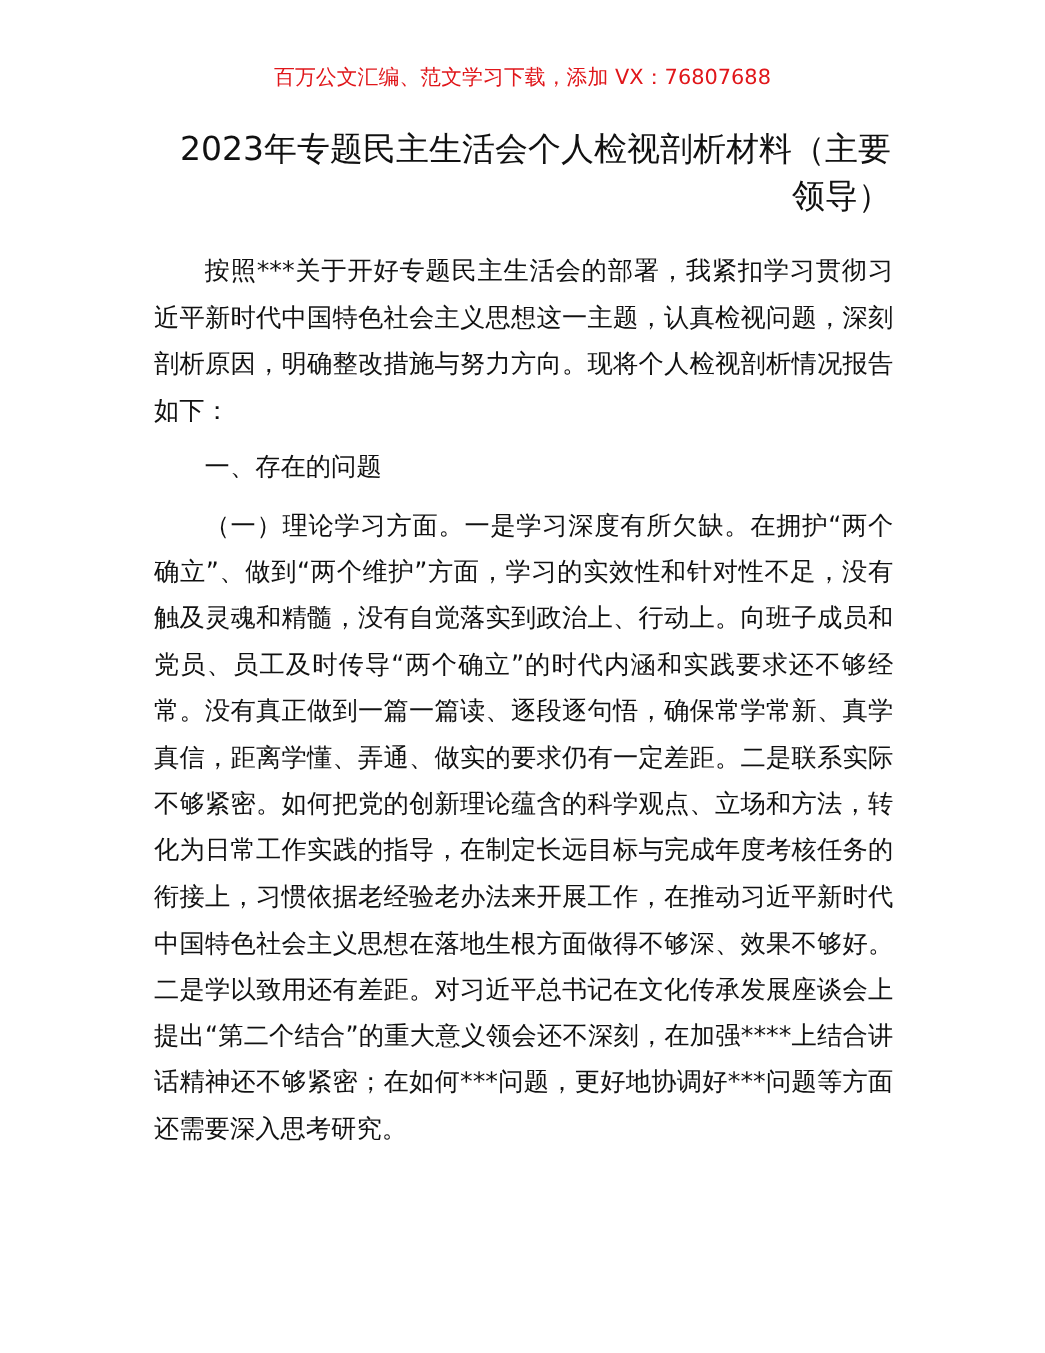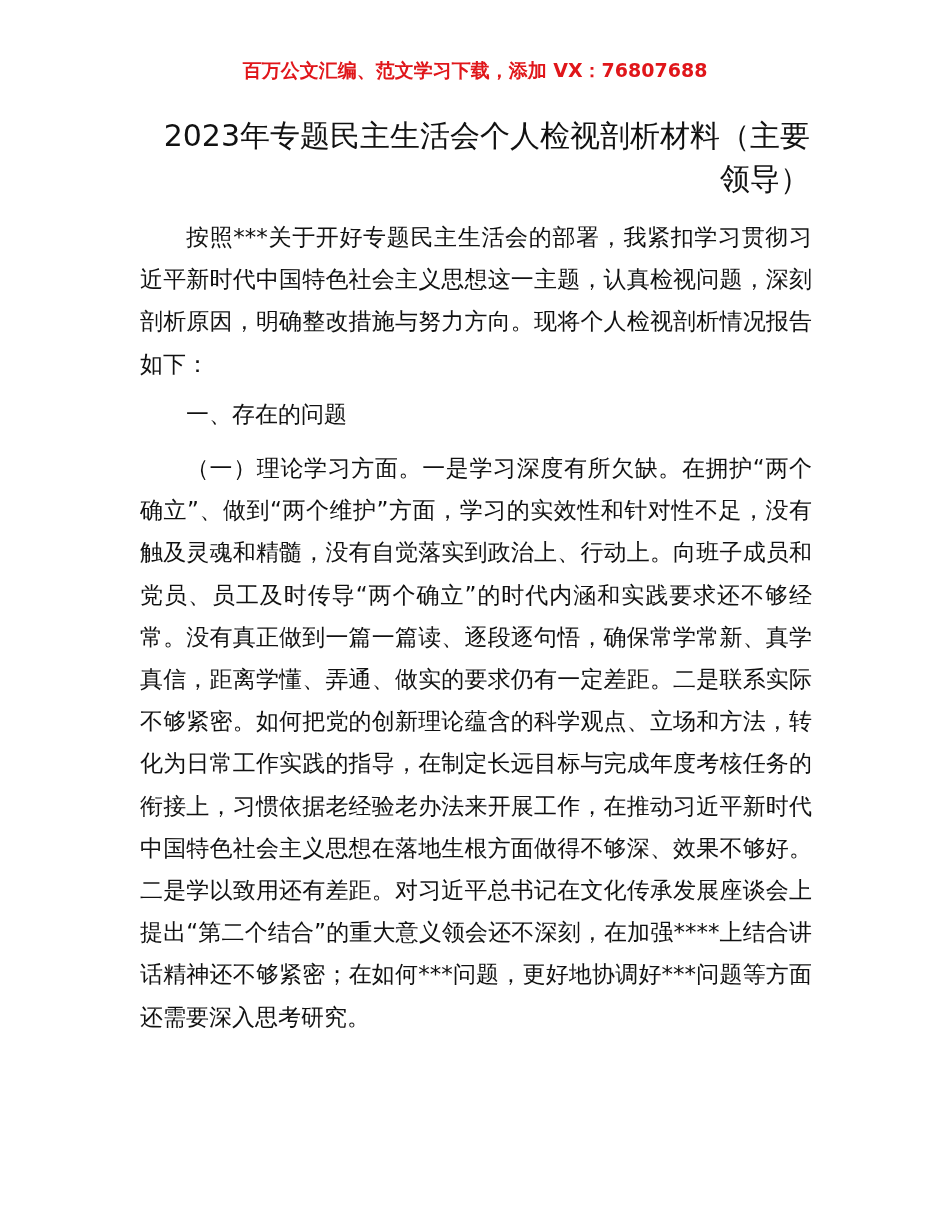--- a/index.html
+++ b/index.html
@@ -18,21 +18,20 @@
     .header-banner {
       position: absolute;
       top: 56px;
       left: 0;
       width: 950px;
       text-align: center;
       font-size: 19px;
       line-height: 28px;
       color: #e0161a;
       letter-spacing: 0px;
-      font-weight: bold;
     }
     .doc-title {
       position: absolute;
       top: 114px;
       left: 140px;
       width: 670px;
       text-align: right;
       font-size: 30px;
       line-height: 43px;
       color: #111111;
@@ -41,21 +40,21 @@
       position: absolute;
       top: 216px;
       left: 140px;
       width: 672px;
       font-size: 23px;
       line-height: 42.2px;
       color: #111111;
       text-align: justify;
     }
     .doc-body p {
-      margin: 0 0 5px 0;
+      margin: 10px 0 5px 0;
       text-indent: 2em;
     }
     .doc-body p.section-heading {
       margin-bottom: 10px;
       font-family: Liberation Mono, monospace;
     }
     .doc-body p.para-intro {
       margin-bottom: 10px;
     }
   </style>

